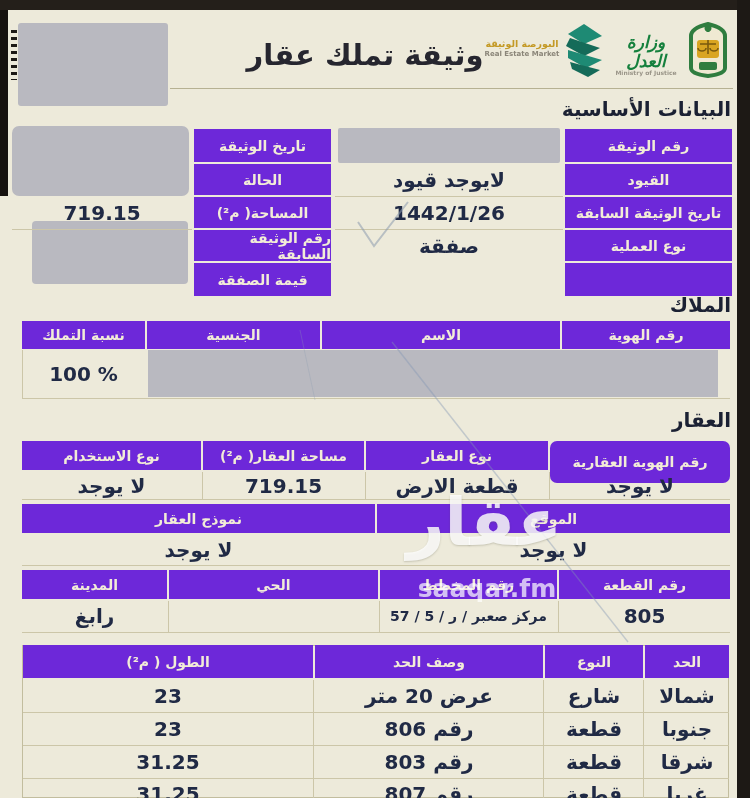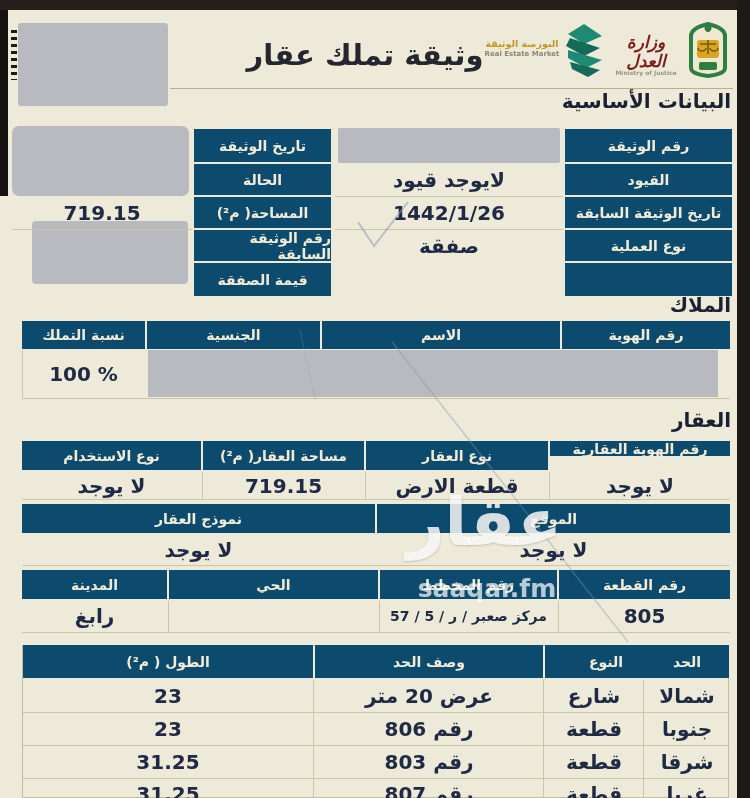--- a/index.html
+++ b/index.html
@@ -3,37 +3,37 @@
 <meta charset="utf-8">
 <style>
   html,body{margin:0;padding:0;}
   .page{position:relative;width:750px;height:798px;background:#EDEADA;overflow:hidden;
         font-family:"DejaVu Sans",sans-serif;direction:rtl;}
   
   .bar-top{position:absolute;left:0;top:0;width:750px;height:10px;background:#241f1a;}
   .bar-right{position:absolute;left:737px;top:0;width:13px;height:798px;background:#1d1915;}
   .bar-left{position:absolute;left:0;top:10px;width:8px;height:186px;background:#16120f;}
   
-  .g{position:absolute;background:#0c4a6e;color:#F2ECD7;display:flex;align-items:center;
+  .g{position:absolute;background:#6d28d9;color:#F2ECD7;display:flex;align-items:center;
      justify-content:center;font-weight:700;font-size:14px;letter-spacing:.2px;}
   .v{position:absolute;color:#202A45;display:flex;align-items:center;justify-content:center;
      font-weight:700;font-size:20px;}
   .rd{position:absolute;background:#B9B9C0;}
   .hl{position:absolute;background:#CCC6A8;}
   .vhl{position:absolute;background:#CCC6A8;}
   .sect{position:absolute;right:19px;color:#1B2133;font-weight:700;font-size:20px;}
   .ltr{direction:ltr;}
   
   .doc-title{position:absolute;left:240px;top:30px;width:250px;height:50px;display:flex;
      align-items:center;justify-content:center;font-size:29px;font-weight:700;color:#26262F;}
   .rem-text{position:absolute;left:484px;top:38px;width:76px;text-align:center;line-height:1.25;}
   .rem-ar{color:#C49A26;font-size:9.5px;font-weight:700;}
   .rem-en{color:#8A8578;font-size:7px;font-weight:700;}
   .moj-text{position:absolute;left:608px;top:33px;width:76px;text-align:center;line-height:1.1;}
-  .moj-ar{color:#7f1d1d;font-size:17px;font-weight:700;font-style:italic;}
+  .moj-ar{color:#15803d;font-size:17px;font-weight:700;font-style:italic;}
   .moj-en{color:#9A9588;font-size:6px;font-weight:700;}
   .hdr-line{position:absolute;left:170px;top:88px;width:563px;height:1px;background:#B6B192;}
   .barcode{position:absolute;left:11px;top:30px;width:6px;height:50px;
      background:repeating-linear-gradient(to bottom,#1d1a16 0 3px,transparent 3px 7px);}
   .wm{position:absolute;left:412px;top:490px;width:150px;text-align:center;pointer-events:none;}
   .wm-big{font-size:66px;font-weight:700;color:rgba(255,255,255,.82);
      text-shadow:0 1px 2px rgba(80,80,60,.25);line-height:1;}
   .wm-site{font-size:25px;font-weight:700;color:rgba(255,255,255,.7);margin-top:18px;
      font-family:"DejaVu Sans",sans-serif;}
   .marks{position:absolute;left:0;top:0;width:750px;height:798px;pointer-events:none;}
@@ -73,21 +73,21 @@
     <path d="M8 16 Q8 8 25 4 Q42 8 42 16 L42 48 Q42 54 25 56 Q8 54 8 48 Z" fill="#EFE9D2" stroke="#2F7D3F" stroke-width="4"></path>
     <path d="M25 6 L25 12" stroke="#2F7D3F" stroke-width="3"></path>
     <circle cx="25" cy="8" r="3.5" fill="#2F7D3F"></circle>
     <rect x="14" y="20" width="22" height="18" rx="3" fill="#D9A521"></rect>
     <path d="M25 20 L25 34 M17 24 L33 24 M15 28 a4 3 0 0 0 8 0 M27 28 a4 3 0 0 0 8 0" stroke="#7A5A0E" stroke-width="1.6" fill="none"></path>
     <rect x="16" y="42" width="18" height="8" rx="2" fill="#2F7D3F"></rect>
   </svg>
 
   <div class="hdr-line"></div>
 
-  <div class="sect" style="top:89px;margin-left:9px;">البيانات الأساسية</div>
+  <div class="sect" style="top:97px;margin-left:9px;">البيانات الأساسية</div>
 
   <div class="g" style="left:565px;top:129px;width:167px;height:33px;">رقم الوثيقة</div>
   <div class="g" style="left:565px;top:164px;width:167px;height:31px;">القيود</div>
   <div class="g" style="left:565px;top:197px;width:167px;height:31px;">تاريخ الوثيقة السابقة</div>
   <div class="g" style="left:565px;top:230px;width:167px;height:31px;">نوع العملية</div>
   <div class="g" style="left:565px;top:263px;width:167px;height:33px;"></div>
 
   <div class="rd" style="left:338px;top:128px;width:222px;height:35px;border-radius:2px;"></div>
   <div class="v" style="left:335px;top:164px;width:228px;height:31px;">لايوجد قيود</div>
   <div class="v ltr" style="left:335px;top:197px;width:228px;height:31px;">1442/1/26</div>
@@ -113,21 +113,21 @@
   <div class="g" style="left:147px;top:321px;width:173px;height:28px;">الجنسية</div>
   <div class="g" style="left:22px;top:321px;width:123px;height:28px;">نسبة التملك</div>
 
   <div class="v ltr" style="left:22px;top:350px;width:123px;height:47px;">100 %</div>
   <div class="rd" style="left:148px;top:350px;width:570px;height:47px;"></div>
   <div class="hl" style="left:22px;top:398px;width:708px;height:1px;"></div>
   <div class="vhl" style="left:22px;top:350px;width:1px;height:48px;"></div>
 
   <div class="sect" style="top:408px;">العقار</div>
 
-  <div class="g" style="left:550px;top:441px;width:180px;height:15px;">رقم الهوية العقارية</div>
+  <div class="g" style="left:550px;top:441px;width:180px;height:42px;border-radius:7px;">رقم الهوية العقارية</div>
   <div class="g" style="left:366px;top:441px;width:182px;height:29px;">نوع العقار</div>
   <div class="g" style="left:22px;top:441px;width:179px;height:29px;">نوع الاستخدام</div>
   <div class="g" style="left:203px;top:441px;width:161px;height:29px;">مساحة العقار( م²)</div>
 
   <div class="v" style="left:550px;top:472px;width:180px;height:27px;">لا يوجد</div>
   <div class="v" style="left:366px;top:472px;width:182px;height:27px;">قطعة الارض</div>
   <div class="v ltr" style="left:203px;top:472px;width:161px;height:27px;">719.15</div>
   <div class="v" style="left:22px;top:472px;width:179px;height:27px;">لا يوجد</div>
   <div class="hl" style="left:22px;top:499px;width:708px;height:1px;"></div>
   <div class="vhl" style="left:202px;top:472px;width:1px;height:27px;"></div>
@@ -150,21 +150,21 @@
   <div class="v" style="left:169px;top:601px;width:209px;height:30px;"></div>
   <div class="v" style="left:22px;top:601px;width:145px;height:30px;">رابغ</div>
   <div class="hl" style="left:22px;top:632px;width:708px;height:1px;"></div>
   <div class="vhl" style="left:168px;top:601px;width:1px;height:31px;"></div>
   <div class="vhl" style="left:379px;top:601px;width:1px;height:31px;"></div>
   <div class="vhl" style="left:558px;top:601px;width:1px;height:31px;"></div>
 
   <div class="bnd-frame"></div>
 
   <div class="g" style="left:645px;top:645px;width:84px;height:33px;">الحد</div>
-  <div class="g" style="left:545px;top:645px;width:98px;height:33px;padding-left:12px;">النوع</div>
+  <div class="g" style="left:545px;top:645px;width:98px;height:33px;">النوع</div>
   <div class="g" style="left:315px;top:645px;width:228px;height:33px;">وصف الحد</div>
   <div class="g" style="left:23px;top:645px;width:290px;height:33px;">الطول ( م²)</div>
 
   <div class="v" style="left:645px;top:680px;width:84px;height:32px;">شمالا</div>
   <div class="v" style="left:545px;top:680px;width:98px;height:32px;">شارع</div>
   <div class="v" style="left:315px;top:680px;width:228px;height:32px;">عرض 20 متر</div>
   <div class="v ltr" style="left:23px;top:680px;width:290px;height:32px;">23</div>
   <div class="hl" style="left:23px;top:712px;width:706px;height:1px;"></div>
 
   <div class="v" style="left:645px;top:713px;width:84px;height:32px;">جنوبا</div>

